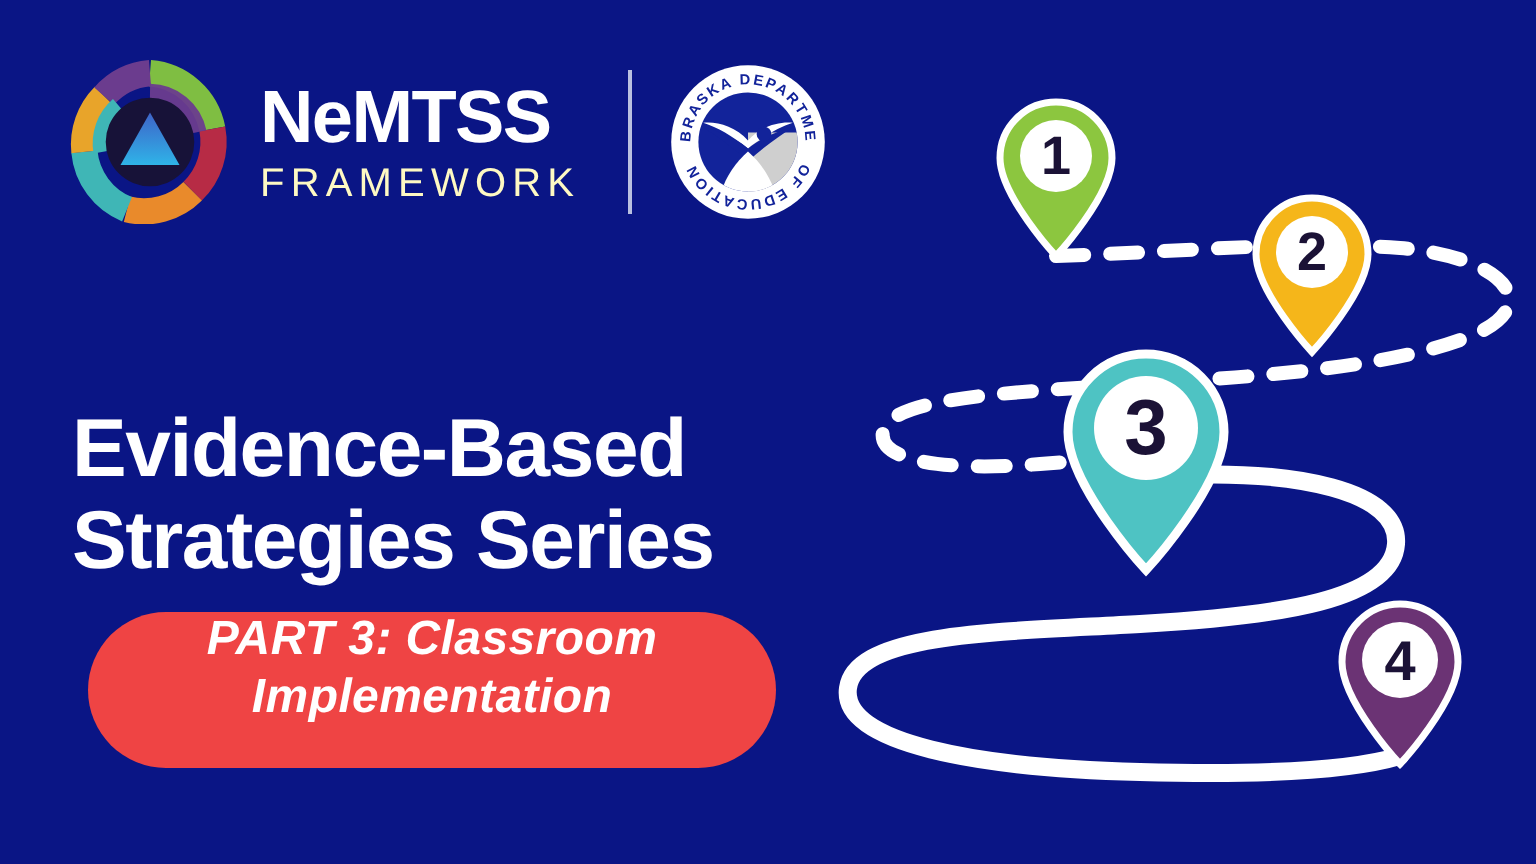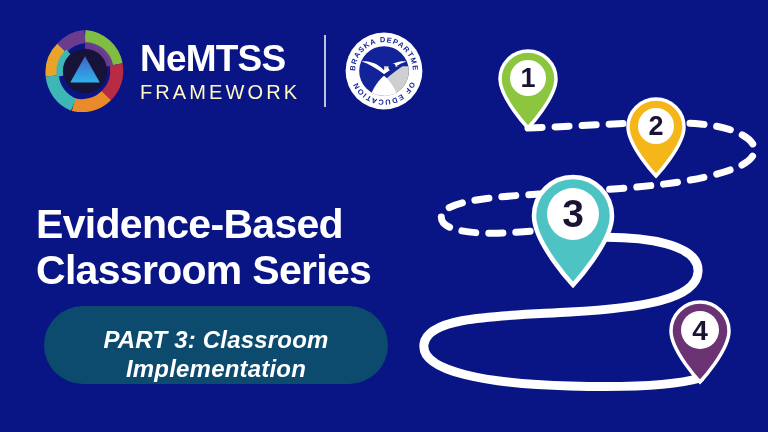--- a/index.html
+++ b/index.html
@@ -12,21 +12,21 @@
     width: 768px;
     height: 432px;
     background: #0A1585;
     overflow: hidden;
     font-family: "Liberation Sans", sans-serif;
   }
 
   
   #logo-lockup {
     position: absolute;
-    left: 44px;
+    left: 34px;
     top: 30px;
     height: 82px;
     display: flex;
     align-items: center;
   }
   #nemtss-mark {
     width: 82px;
     height: 82px;
     flex: 0 0 auto;
   }
@@ -77,24 +77,24 @@
   }
   #headline .line { display: block; white-space: nowrap; }
 
   
   #part-pill {
     position: absolute;
     left: 44px;
     top: 306px;
     width: 344px;
     height: 78px;
-    background: #0c4a6e;
+    background: #ef4444;
     border-radius: 39px;
     display: flex;
-    align-items: flex-end;
+    align-items: flex-start;
     justify-content: center;
     text-align: center;
   }
   #part-pill-text {
     color: #ffffff;
     font-size: 24px;
     font-weight: bold;
     font-style: italic;
     line-height: 1.2;
     letter-spacing: 0.2px;
@@ -184,21 +184,21 @@
         <path d="M50 54 C41 47 31 43 22 41 C30 46 40 53 50 62 C60 53 70 46 78 41 C69 43 59 47 50 54 Z" fill="#12239a"></path>
         <path d="M50 56 C42 63 36 72 33 82 L67 82 C64 72 58 63 50 56 Z" fill="#ffffff"></path>
         <circle cx="60" cy="45" r="4.6" fill="#12239a"></circle>
       </g>
       <circle cx="50" cy="50" r="46.5" fill="none" stroke="#ffffff" stroke-width="1"></circle>
     </svg>
   </div>
 
   <h1 id="headline">
     <span class="line">Evidence-Based</span>
-    <span class="line">Classroom Series</span>
+    <span class="line">Strategies Series</span>
   </h1>
 
   <div id="part-pill">
     <span id="part-pill-text">PART 3: Classroom
 Implementation</span>
   </div>
 
   <div id="journey">
     <svg width="368" height="432" viewBox="0 0 368 432">
 

